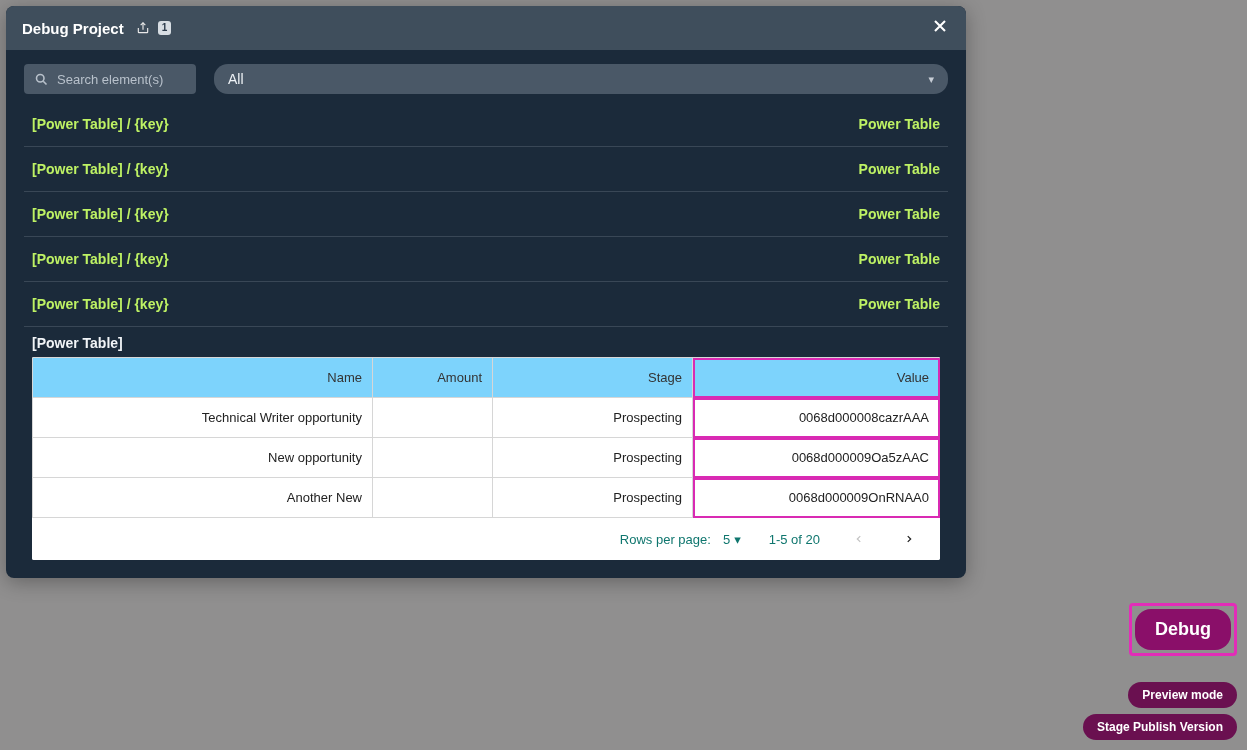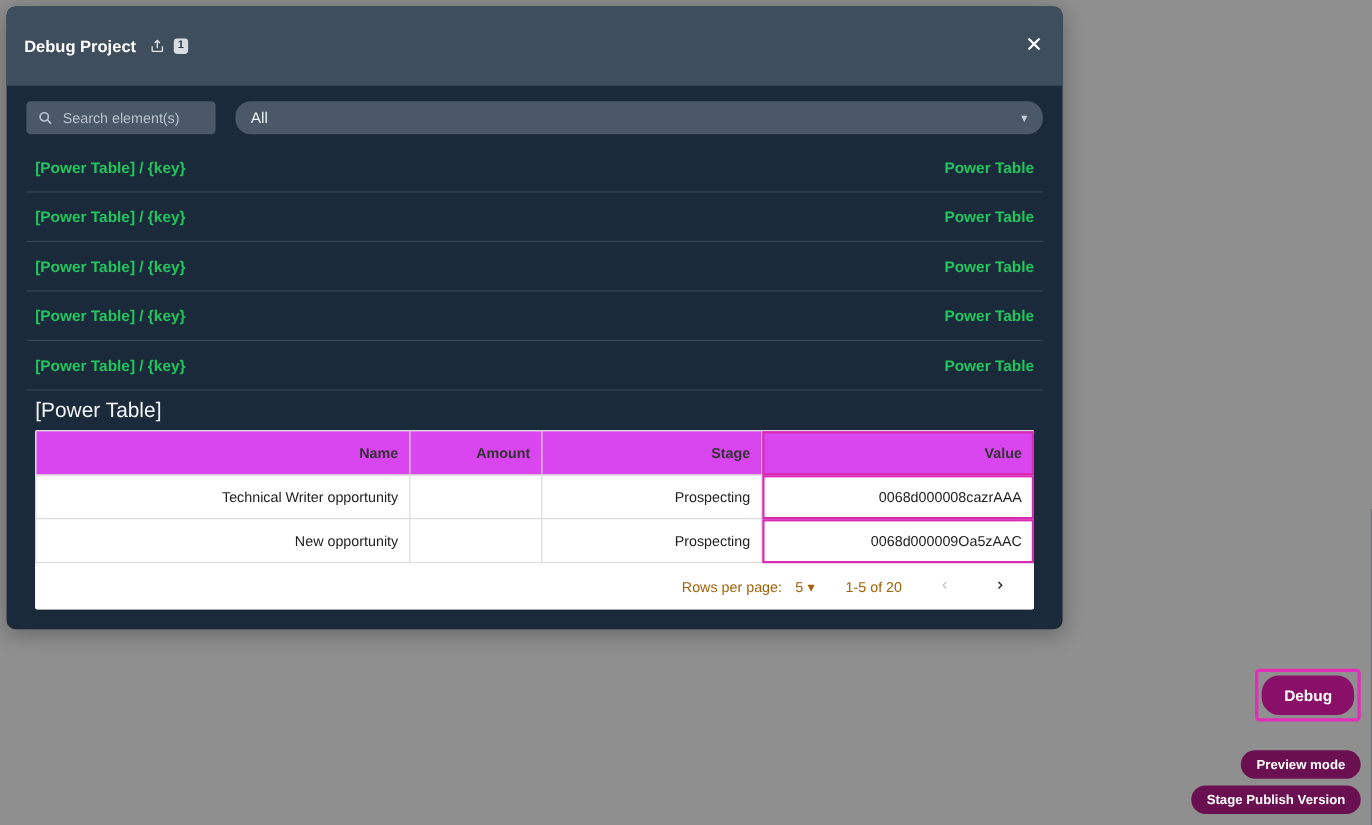--- a/index.html
+++ b/index.html
@@ -20,21 +20,21 @@
     background: #1b2a3a;
     border-radius: 8px;
     box-shadow: 0 4px 20px rgba(0,0,0,0.3);
     color: #fff;
     display: flex;
     flex-direction: column;
   }
   .modal-header {
     background: #3f4e5c;
     border-radius: 8px 8px 0 0;
-    padding: 24px 16px;
+    padding: 10px 16px;
     display: flex;
     align-items: center;
     gap: 12px;
   }
   .modal-title { font-weight: 700; font-size: 15px; }
   .share-icon { display: inline-flex; align-items: center; color: #e8e8e8; }
   .share-count {
     background: #d7dde3;
     color: #2b3a4a;
     font-size: 10px;
@@ -91,27 +91,27 @@
 
   .list-container { padding: 0 18px 18px; }
   .list-row {
     display: flex;
     justify-content: space-between;
     align-items: center;
     padding: 14px 8px;
     border-bottom: 1px solid #394756;
     font-size: 14px;
     font-weight: 600;
-    color: #22c55e;
+    color: #bef264;
   }
 
   .table-section { padding: 8px 8px 0; }
   .table-section-title {
-    font-size: 19px;
-    font-weight: 400;
+    font-size: 14px;
+    font-weight: 700;
     color: #f1f4f7;
     padding: 0 0 6px 0;
   }
   .data-table-wrap {
     background: #fff;
     border-radius: 2px;
     overflow: hidden;
   }
   table.dt {
     width: 100%;
@@ -119,22 +119,22 @@
     color: #222;
     font-size: 13px;
     table-layout: fixed;
   }
   table.dt th, table.dt td {
     border: 1px solid #d6d6d6;
     padding: 12px 10px;
     text-align: right;
   }
   table.dt th {
-    background: #d946ef;
-    font-weight: 700;
+    background: #7dd3fc;
+    font-weight: 400;
     color: #333;
   }
   .col-name   { width: 340px; }
   .col-amount { width: 120px; }
   .col-stage  { width: 200px; }
   .col-value  { width: auto; }
   th.highlighted, td.highlighted {
     outline: 2px solid #d92ab3;
     outline-offset: -2px;
   }
@@ -142,21 +142,21 @@
   td.highlighted { border-top-color:#d92ab3; border-bottom-color:#d92ab3; }
 
   .dt-footer {
     background:#fff;
     display:flex;
     align-items:center;
     justify-content:flex-end;
     gap: 28px;
     padding: 12px 20px;
     font-size: 13px;
-    color:#a16207;
+    color:#0f766e;
   }
   .rpp { display:flex; align-items:center; gap:12px; }
   .rpp .sel { display:flex; align-items:center; gap:4px; cursor:pointer; }
   .pager-btn { color:#222; cursor:pointer; font-size:16px; padding:0 6px; }
   .pager-btn.disabled { color:#c3c3c3; cursor:default; }
 
   
   .float-stack {
     position: absolute;
     right: 10px;
@@ -168,21 +168,21 @@
   }
   .pill {
     border-radius: 16px;
     padding: 6px 14px;
     font-size: 12px;
     font-weight: 600;
     color: #fff;
     white-space: nowrap;
     cursor: pointer;
   }
-  .pill-debug { background: #8a0f69; padding: 10px 20px; font-size: 14px; }
+  .pill-debug { background: #8a0f69; padding: 10px 20px; font-size: 18px; }
   .pill-debug-box {
     border: 3px solid #e22db8;
     border-radius: 4px;
     padding: 3px;
   }
   .pill-preview { background: #6a1050; margin-top: 20px; }
   .pill-view    { background: #6a1050; }
 </style>
 </head>
 <body>
@@ -261,20 +261,26 @@
               <td>Technical Writer opportunity</td>
               <td></td>
               <td>Prospecting</td>
               <td class="highlighted">0068d000008cazrAAA</td>
             </tr>
             <tr>
               <td>New opportunity</td>
               <td></td>
               <td>Prospecting</td>
               <td class="highlighted">0068d000009Oa5zAAC</td>
+            </tr>
+            <tr>
+              <td>Another New</td>
+              <td></td>
+              <td>Prospecting</td>
+              <td class="highlighted">0068d000009OnRNAA0</td>
             </tr>
           </tbody>
         </table>
         <div class="dt-footer">
           <div class="rpp">
             <span>Rows per page:</span>
             <span class="sel">
               <span>5</span>
               <span>▾</span>
             </span>

